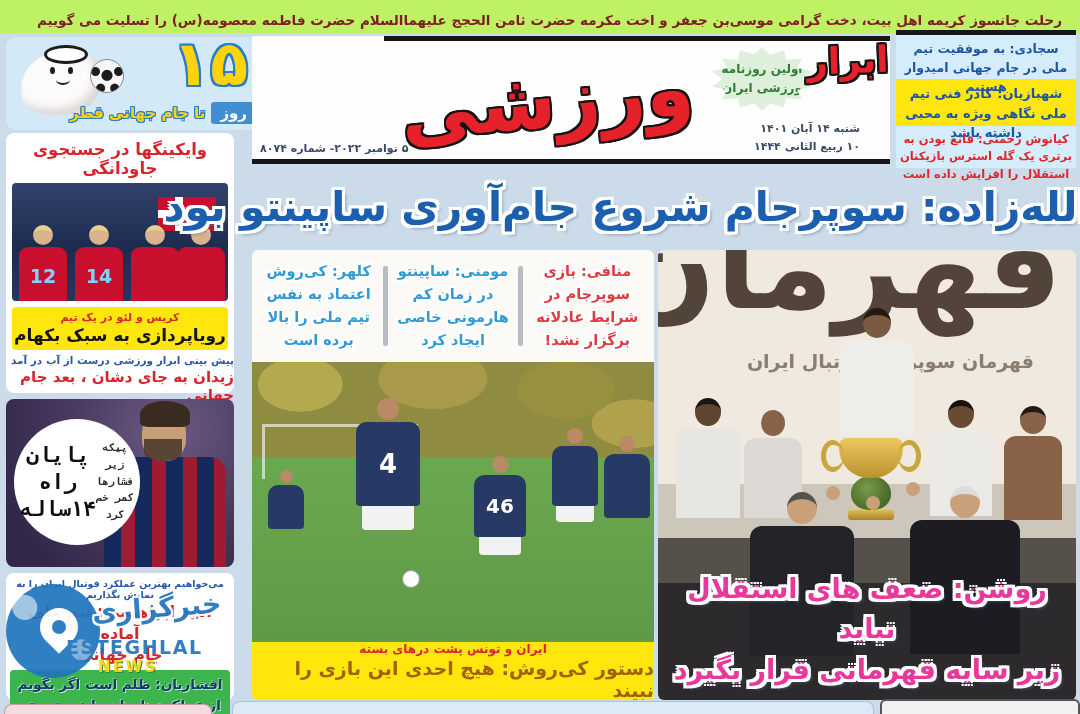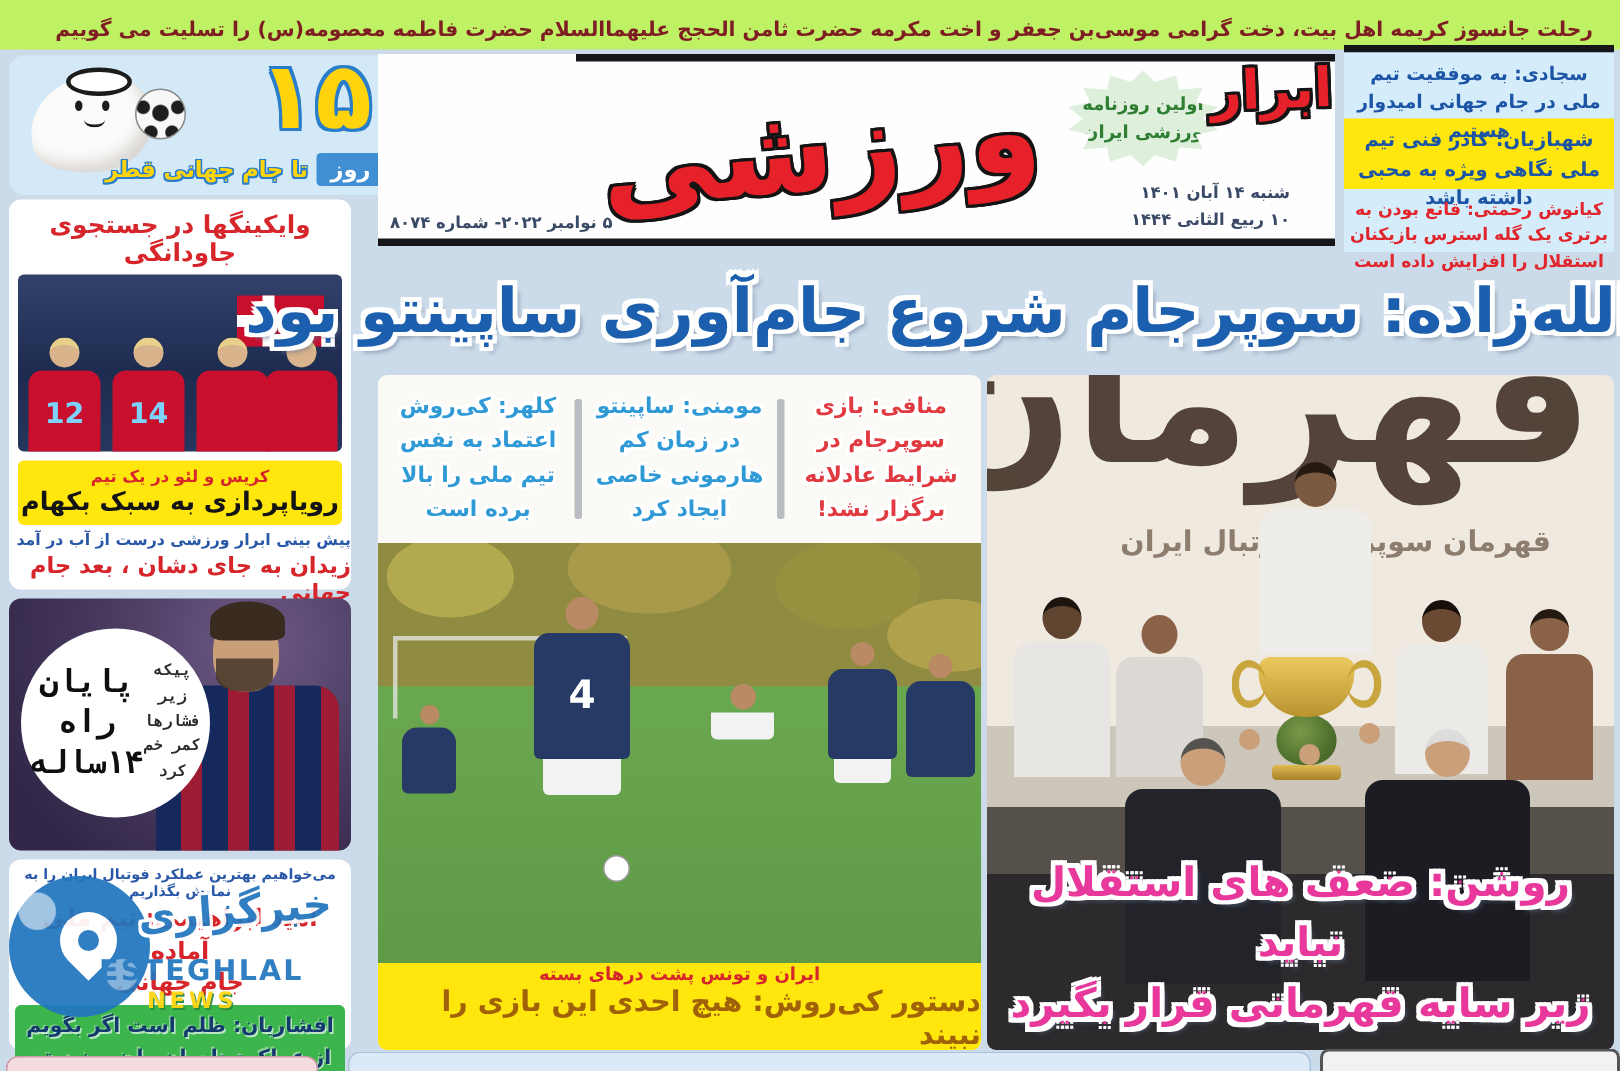--- a/index.html
+++ b/index.html
@@ -325,20 +325,21 @@
         <div class="tp-head" style="width:13px;height:13px;"></div>
         <div class="tp-shirt" style="width:36px;height:44px;"></div>
       </div>
       <div class="tp" style="left:104px;top:36px;">
         <div class="tp-head" style="width:22px;height:22px;"></div>
         <div class="tp-shirt" style="width:64px;height:84px;font-size:26px;">4</div>
         <div class="tp-shorts" style="width:52px;height:24px;"></div>
       </div>
       <div class="tp" style="left:222px;top:94px;">
         <div class="tp-head" style="width:17px;height:17px;"></div>
+        <div class="tp-shirt" style="width:52px;height:62px;font-size:20px;">46</div>
         <div class="tp-shorts" style="width:42px;height:18px;"></div>
       </div>
       <div class="tp" style="left:300px;top:66px;">
         <div class="tp-head" style="width:16px;height:16px;"></div>
         <div class="tp-shirt" style="width:46px;height:60px;"></div>
         <div class="tp-shorts" style="width:38px;height:16px;"></div>
       </div>
       <div class="tp" style="left:352px;top:74px;">
         <div class="tp-head" style="width:16px;height:16px;"></div>
         <div class="tp-shirt" style="width:46px;height:64px;"></div>

